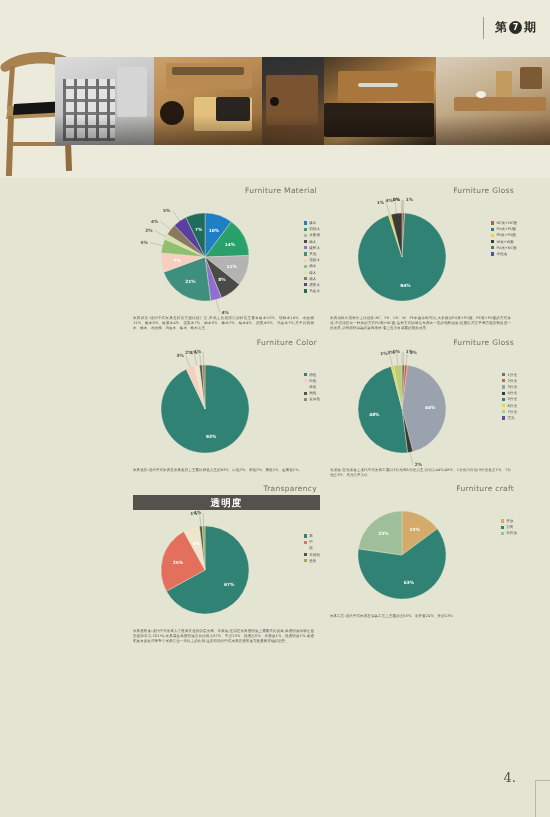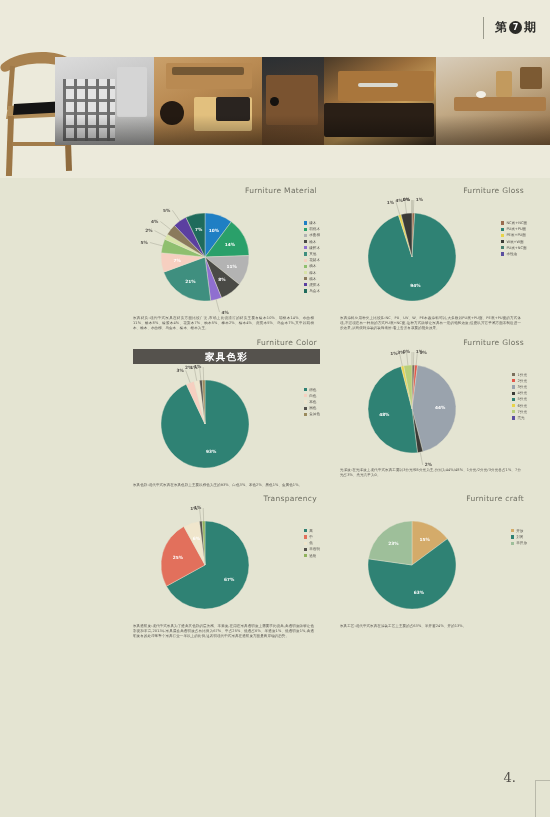--- a/index.html
+++ b/index.html
@@ -70,21 +70,21 @@
     background:
       repeating-linear-gradient(90deg,#5f5f5f 0 3px,transparent 3px 11px),
       repeating-linear-gradient(0deg,#6b6b6b 0 3px,transparent 3px 13px),
       #e8e8e8;
     opacity:.85;
   }
   
   .grid{
     position:absolute;left:133px;top:186px;width:385px;
   }
-  .row{display:flex;gap:20px;margin-bottom:6px;}
+  .row{display:flex;gap:10px;margin-bottom:6px;}
   .cell{width:187px;}
   .cap-en{
     font-family:"DejaVu Sans","Liberation Sans",sans-serif;
     font-size:7.5px;color:#6f6f63;text-align:right;
     padding-right:3px;margin-bottom:2px;letter-spacing:.3px;
   }
   .cap-bar{
     background:#55524d;color:#ffffff;
     height:15px;line-height:15px;text-align:center;
     font-size:9.5px;font-weight:bold;letter-spacing:1.2px;
@@ -319,21 +319,20 @@
               </div>
             </div>
         </div>
         <div class="note">家具涂料应用种类上比较多:NC、PU、UV、W、PE木器涂料可以,大多数以PU底+PU面、PE底+PU面的方式体现,不过现在有一种新的方式PU底+NC面,这种方式能够让家具有一定的饱和效度;但是以其它手感方面来制造进一步效果,从而使到涂装的装饰场所:看上去没有该要的视觉效果。</div>
       </div>
     </div>
 
     <div class="row">
       <div class="cell">
         <div class="cap-en">Furniture Color</div>
-        <div class="cap-bar">家具色彩</div>
         <div class="chart-area">
           <svg width="187" height="118">
               <path d="M72 60 L72.00 16.00 A44 44 0 1 1 53.27 20.19 Z" fill="#2f8274" stroke="#e4e4d2" stroke-width="0.4"></path>
               <text x="78.1" y="89.1" class="pie-lbl" text-anchor="middle">93%</text>
               <path d="M72 60 L53.27 20.19 A44 44 0 0 1 61.06 17.38 Z" fill="#f6cfc0" stroke="#e4e4d2" stroke-width="0.4"></path>
               <path d="M57.1 18.6 L55.4 13.9 L52.7 6.4" class="leader"></path>
               <text x="50.7" y="7.8" class="pie-lbl-out" text-anchor="end">3%</text>
               <path d="M72 60 L61.06 17.38 A44 44 0 0 1 66.49 16.35 Z" fill="#efe6cf" stroke="#e4e4d2" stroke-width="0.4"></path>
               <path d="M63.8 16.8 L62.8 11.9 L61.3 4.0" class="leader"></path>
               <text x="59.3" y="5.4" class="pie-lbl-out" text-anchor="end">2%</text>
@@ -431,20 +430,21 @@
               </div>
             </div>
         </div>
         <div class="note">光泽度:在光泽度上现代中式家具工要以3分光和5分光为主,分别为44%/48%、1分光/2分光/3分光各占1%、7分光占3%、亮光几乎为0。</div>
       </div>
     </div>
 
     <div class="row">
       <div class="cell">
         <div class="cap-en">Transparency</div>
+        <div class="cap-bar">透明度</div>
         <div class="chart-area">
           <svg width="187" height="118">
               <path d="M72 60 L72.00 16.00 A44 44 0 1 1 33.44 81.20 Z" fill="#2f8274" stroke="#e4e4d2" stroke-width="0.4"></path>
               <text x="96.2" y="75.9" class="pie-lbl" text-anchor="middle">67%</text>
               <path d="M72 60 L33.44 81.20 A44 44 0 0 1 50.80 21.44 Z" fill="#e2705c" stroke="#e4e4d2" stroke-width="0.4"></path>
               <text x="45.0" y="53.7" class="pie-lbl" text-anchor="middle">25%</text>
               <path d="M72 60 L50.80 21.44 A44 44 0 0 1 66.49 16.35 Z" fill="#f0e6cc" stroke="#e4e4d2" stroke-width="0.4"></path>
               <text x="63.3" y="34.8" class="pie-lbl" text-anchor="middle">6%</text>
               <path d="M72 60 L66.49 16.35 A44 44 0 0 1 69.24 16.09 Z" fill="#55524d" stroke="#e4e4d2" stroke-width="0.4"></path>
               <path d="M67.9 16.2 L67.4 11.2 L66.6 3.3" class="leader"></path>

